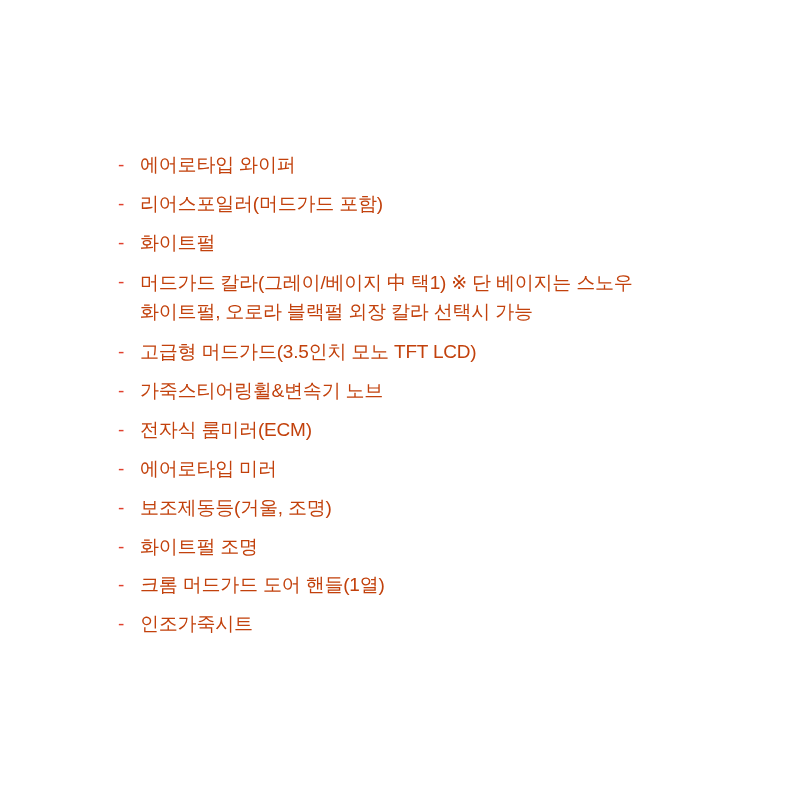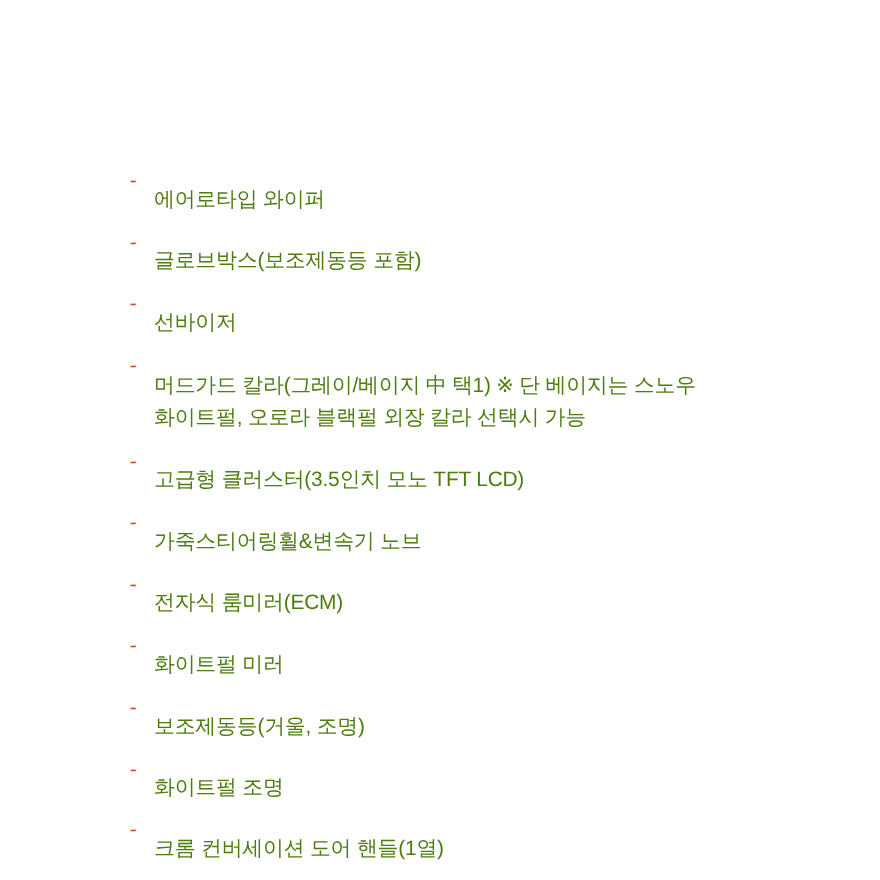--- a/index.html
+++ b/index.html
@@ -40,76 +40,75 @@
   }
   .spec-item .dash {
     flex: 0 0 auto;
     width: 22px;
     color: #e0402e;
     font-size: 19px;
     line-height: 1.42;
   }
   .spec-item .text {
     flex: 1 1 auto;
-    color: #4d7c0f;
+    color: #c2410c;
     white-space: pre-line;
-    margin-top: 17px;
   }
   .spec-item.two-line .text {
     line-height: 1.52;
   }
 </style>
 </head>
 <body>
 
 <div class="page">
   <ul class="spec-list">
     <li class="spec-item">
       <span class="dash">-</span>
       <span class="text">에어로타입 와이퍼</span>
     </li>
     <li class="spec-item">
       <span class="dash">-</span>
-      <span class="text">글로브박스(보조제동등 포함)</span>
+      <span class="text">리어스포일러(머드가드 포함)</span>
     </li>
     <li class="spec-item">
       <span class="dash">-</span>
-      <span class="text">선바이저</span>
+      <span class="text">화이트펄</span>
     </li>
     <li class="spec-item two-line">
       <span class="dash">-</span>
       <span class="text">머드가드 칼라(그레이/베이지 中 택1) ※ 단 베이지는 스노우
 화이트펄, 오로라 블랙펄 외장 칼라 선택시 가능</span>
     </li>
     <li class="spec-item">
       <span class="dash">-</span>
-      <span class="text">고급형 클러스터(3.5인치 모노 TFT LCD)</span>
+      <span class="text">고급형 머드가드(3.5인치 모노 TFT LCD)</span>
     </li>
     <li class="spec-item">
       <span class="dash">-</span>
       <span class="text">가죽스티어링휠&amp;변속기 노브</span>
     </li>
     <li class="spec-item">
       <span class="dash">-</span>
       <span class="text">전자식 룸미러(ECM)</span>
     </li>
     <li class="spec-item">
       <span class="dash">-</span>
-      <span class="text">화이트펄 미러</span>
+      <span class="text">에어로타입 미러</span>
     </li>
     <li class="spec-item">
       <span class="dash">-</span>
       <span class="text">보조제동등(거울, 조명)</span>
     </li>
     <li class="spec-item">
       <span class="dash">-</span>
       <span class="text">화이트펄 조명</span>
     </li>
     <li class="spec-item">
       <span class="dash">-</span>
-      <span class="text">크롬 컨버세이션 도어 핸들(1열)</span>
+      <span class="text">크롬 머드가드 도어 핸들(1열)</span>
     </li>
     <li class="spec-item">
       <span class="dash">-</span>
-      <span class="text">컨버세이션</span>
+      <span class="text">인조가죽시트</span>
     </li>
   </ul>
 </div>
 
 </body></html>

